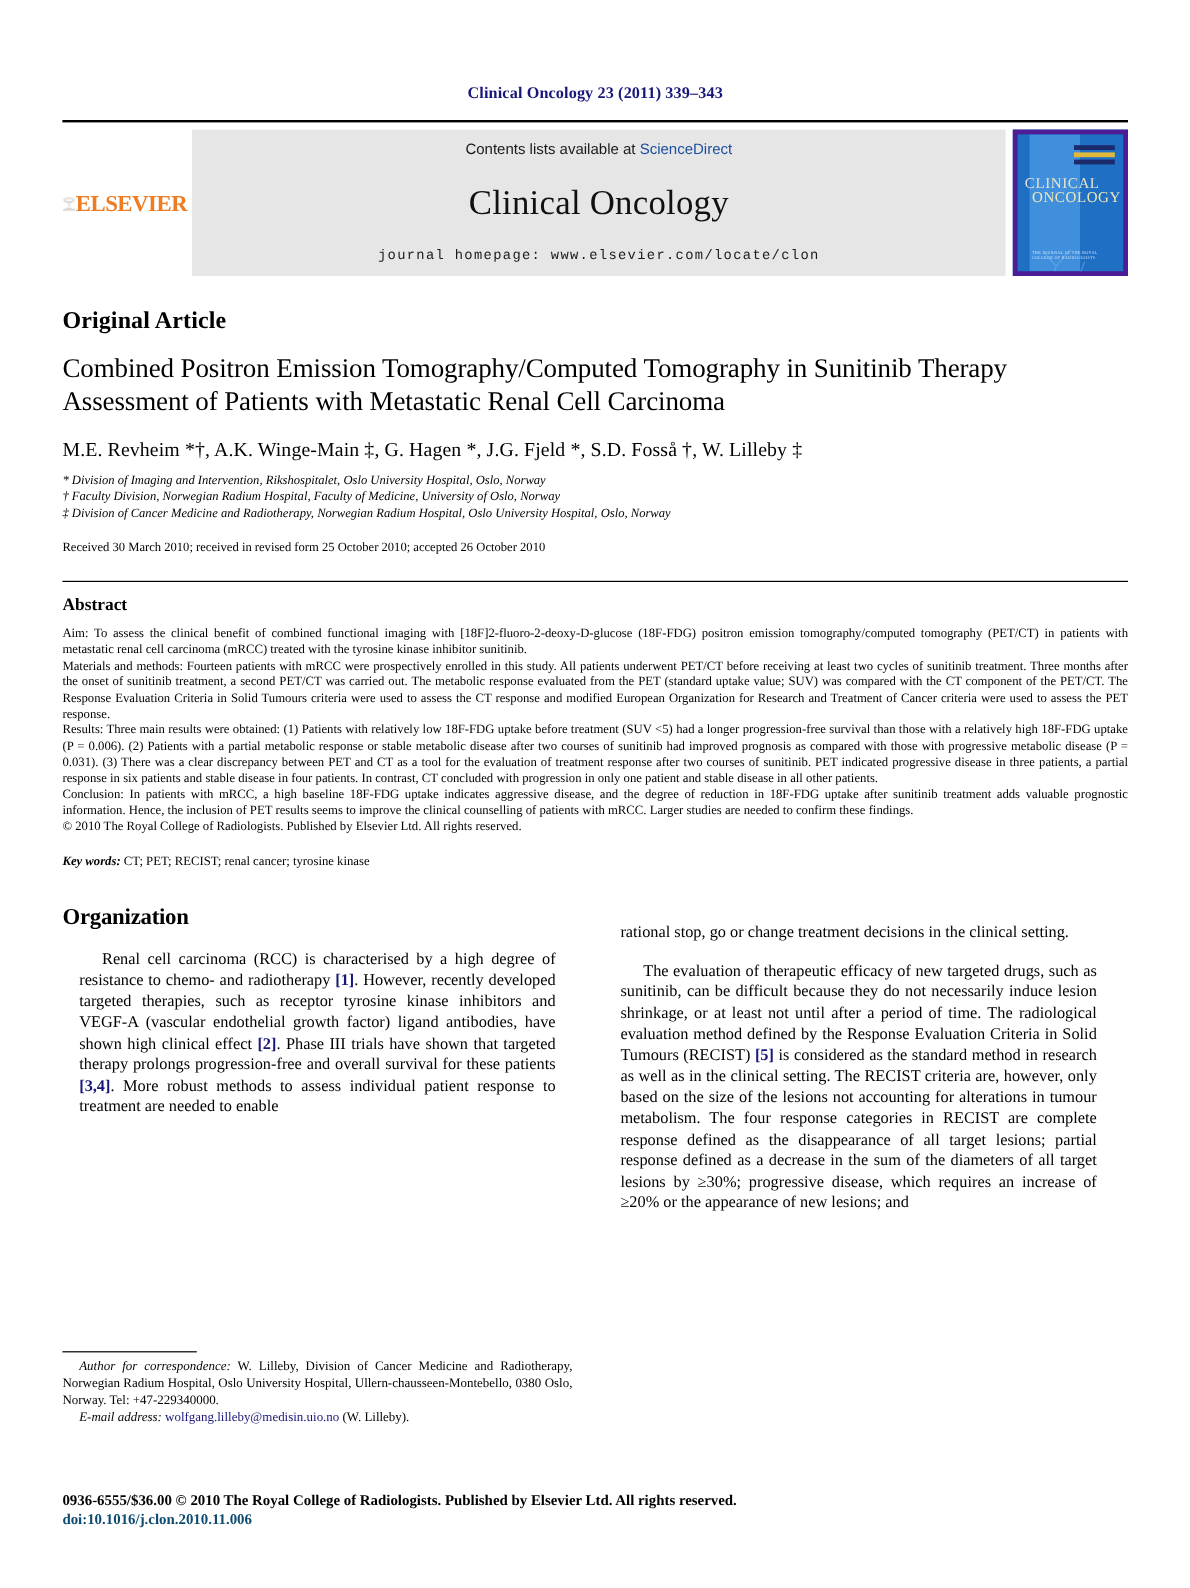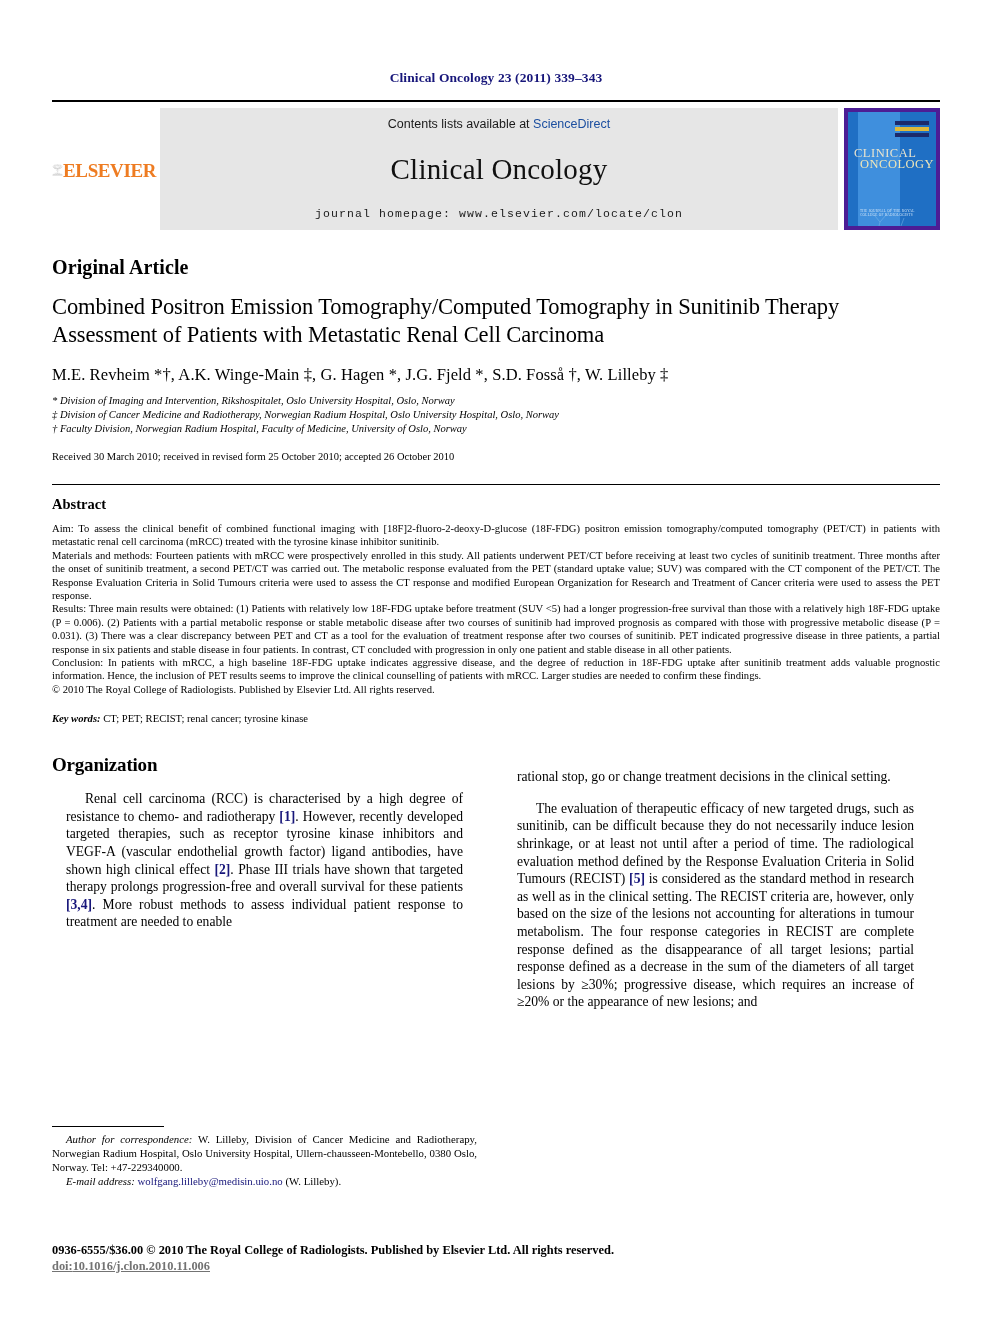--- a/index.html
+++ b/index.html
@@ -234,21 +234,21 @@
   .imprint {
     position: absolute;
     left: 52px;
     top: 1243px;
     width: 890px;
     font-family: "Liberation Serif", serif;
     font-size: 12.4px;
     line-height: 15.5px;
     font-weight: bold;
   }
-  .imprint .doi { color: #737373; text-decoration: underline; }
+  .imprint .doi { color: #0c4a6e; }
 </style>
 </head>
 <body>
 
 <div class="page">
 
   <div class="running-head">Clinical Oncology 23 (2011) 339–343</div>
 
   <div class="header-wrap">
 
@@ -309,22 +309,22 @@
       <div class="cover-foot">THE JOURNAL OF THE ROYAL COLLEGE OF RADIOLOGISTS</div>
     </div>
   </div>
 
   <div class="article">
     <div class="article-type">Original Article</div>
     <div class="title">Combined Positron Emission Tomography/Computed Tomography in Sunitinib Therapy Assessment of Patients with Metastatic Renal Cell Carcinoma</div>
     <div class="authors">M.E. Revheim *†, A.K. Winge-Main ‡, G. Hagen *, J.G. Fjeld *, S.D. Fosså †, W. Lilleby ‡</div>
     <div class="affil">
       <div>* Division of Imaging and Intervention, Rikshospitalet, Oslo University Hospital, Oslo, Norway</div>
+      <div>† Faculty Division, Norwegian Radium Hospital, Faculty of Medicine, University of Oslo, Norway</div>
       <div>‡ Division of Cancer Medicine and Radiotherapy, Norwegian Radium Hospital, Oslo University Hospital, Oslo, Norway</div>
-      <div>† Faculty Division, Norwegian Radium Hospital, Faculty of Medicine, University of Oslo, Norway</div>
     </div>
     <div class="history">Received 30 March 2010; received in revised form 25 October 2010; accepted 26 October 2010</div>
 
     <div class="rule-abstract"></div>
     <div class="abstract-head">Abstract</div>
 
     <div class="abstract-body">
       <p><span class="lbl">Aim:</span><span> To assess the clinical benefit of combined functional imaging with [18F]2-fluoro-2-deoxy-D-glucose (18F-FDG) positron emission tomography/computed tomography (PET/CT) in patients with metastatic renal cell carcinoma (mRCC) treated with the tyrosine kinase inhibitor sunitinib.</span></p>
       <p><span class="lbl">Materials and methods:</span><span> Fourteen patients with mRCC were prospectively enrolled in this study. All patients underwent PET/CT before receiving at least two cycles of sunitinib treatment. Three months after the onset of sunitinib treatment, a second PET/CT was carried out. The metabolic response evaluated from the PET (standard uptake value; SUV) was compared with the CT component of the PET/CT. The Response Evaluation Criteria in Solid Tumours criteria were used to assess the CT response and modified European Organization for Research and Treatment of Cancer criteria were used to assess the PET response.</span></p>
       <p><span class="lbl">Results:</span><span> Three main results were obtained: (1) Patients with relatively low 18F-FDG uptake before treatment (SUV &lt;5) had a longer progression-free survival than those with a relatively high 18F-FDG uptake (P = 0.006). (2) Patients with a partial metabolic response or stable metabolic disease after two courses of sunitinib had improved prognosis as compared with those with progressive metabolic disease (P = 0.031). (3) There was a clear discrepancy between PET and CT as a tool for the evaluation of treatment response after two courses of sunitinib. PET indicated progressive disease in three patients, a partial response in six patients and stable disease in four patients. In contrast, CT concluded with progression in only one patient and stable disease in all other patients.</span></p>

